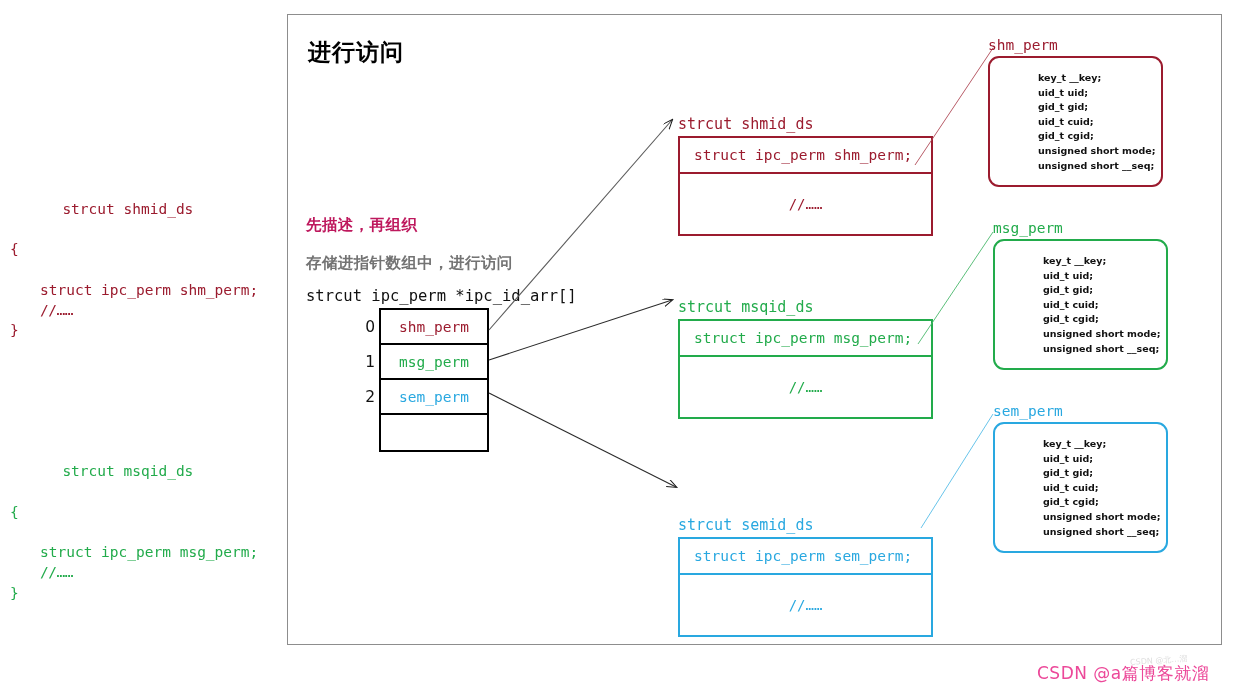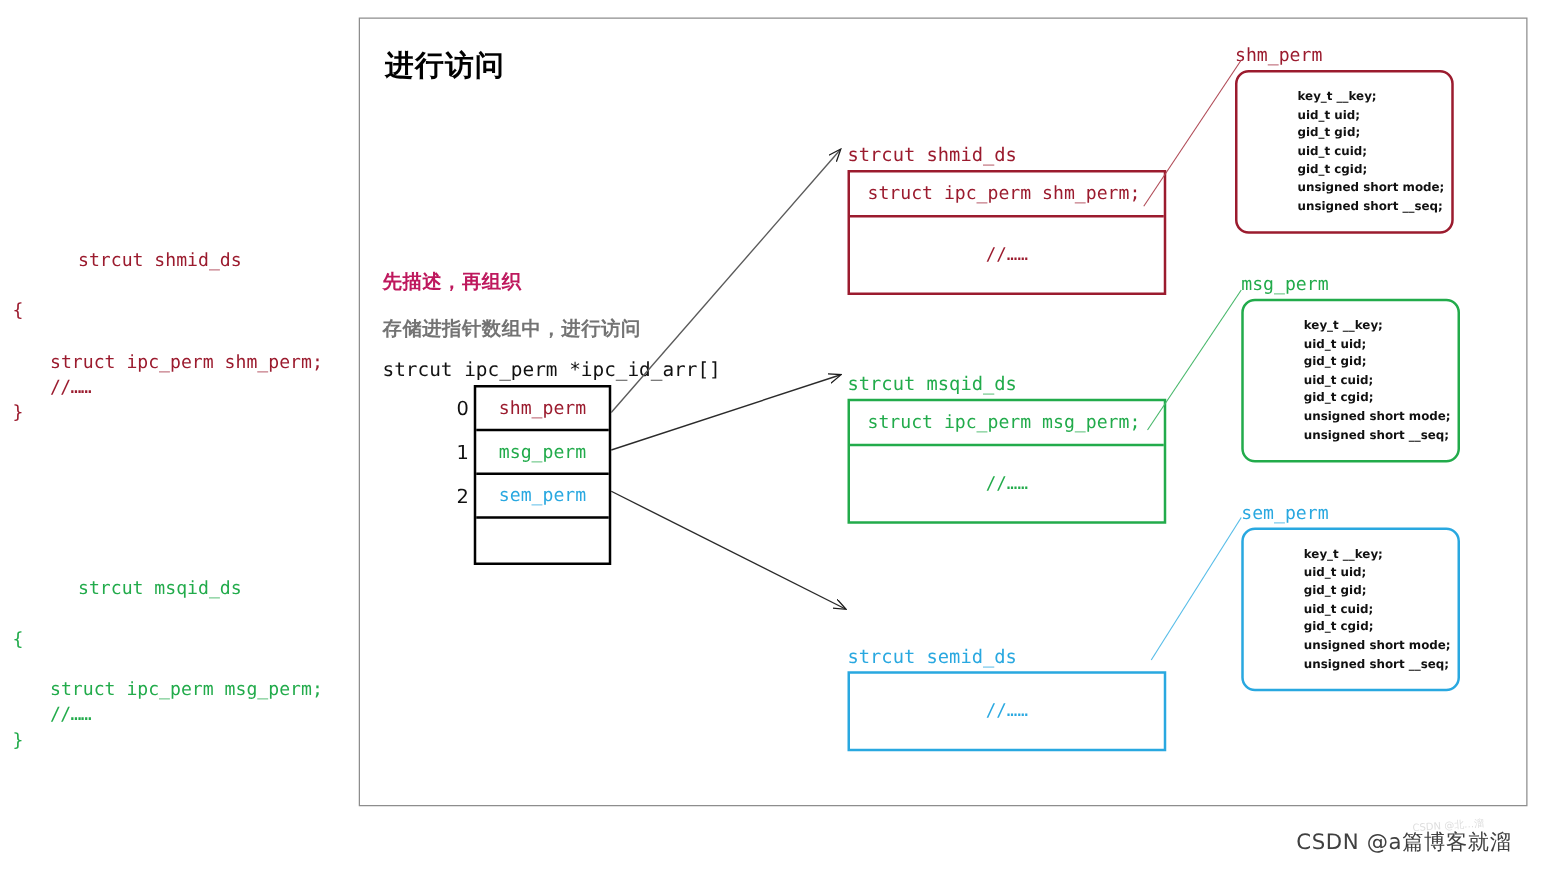--- a/index.html
+++ b/index.html
@@ -172,21 +172,21 @@
     position: absolute; inset: 0;
     pointer-events: none;
   }
 
   
   #watermark {
     position: absolute;
     left: 1037px; top: 662px;
     font-family: "DejaVu Sans", sans-serif;
     font-size: 17px;
-    color: #404040;
+    color: #ec4899;
     letter-spacing: 0.5px;
     white-space: nowrap;
   }
   #watermark-sub {
     position: absolute;
     left: 1130px; top: 655px;
     font-family: "DejaVu Sans", sans-serif;
     font-size: 8px;
     color: #dedede;
     white-space: nowrap;
@@ -255,20 +255,21 @@
       <div class="ds-label">strcut msqid_ds</div>
       <div class="ds-box">
         <div class="ds-top">struct ipc_perm msg_perm;</div>
         <div class="ds-bot">//……</div>
       </div>
     </div>
 
     <div class="ds-group c-blue" id="ds-sem">
       <div class="ds-label">strcut semid_ds</div>
       <div class="ds-box">
+        <div class="ds-top">struct ipc_perm sem_perm;</div>
         <div class="ds-bot">//……</div>
       </div>
     </div>
 
     <div class="perm-group c-red" id="perm-shm">
       <div class="perm-label">shm_perm</div>
       <div class="perm-box">
         <ul class="perm-list">
           <li>key_t  __key;</li>
           <li>uid_t  uid;</li>

